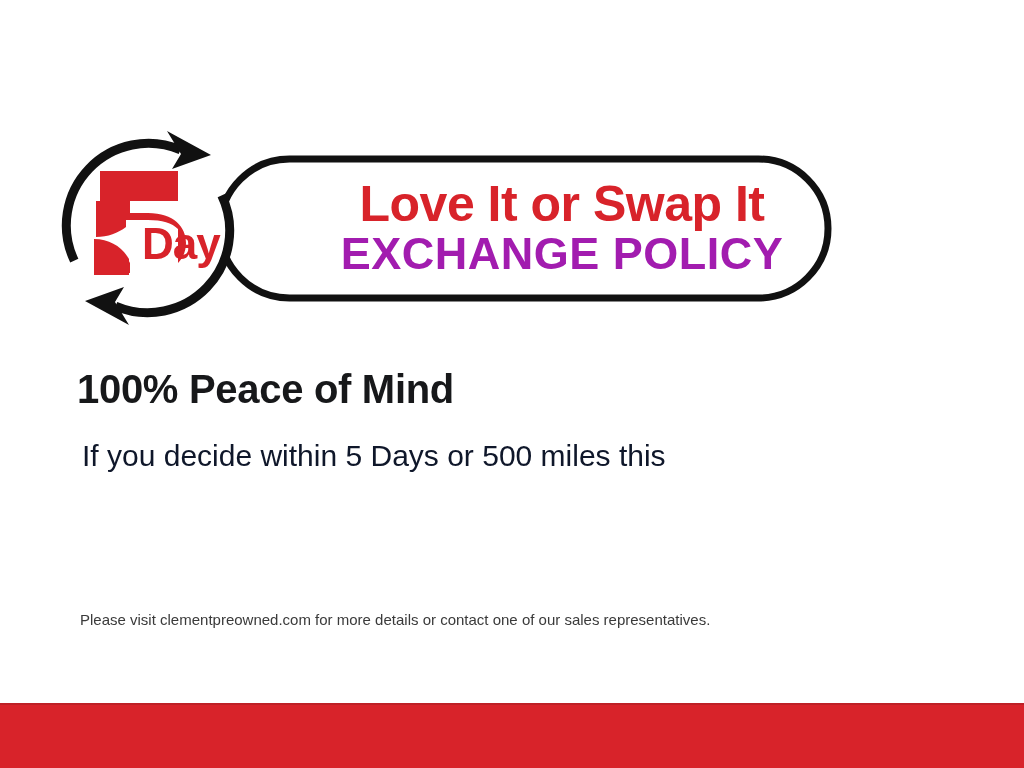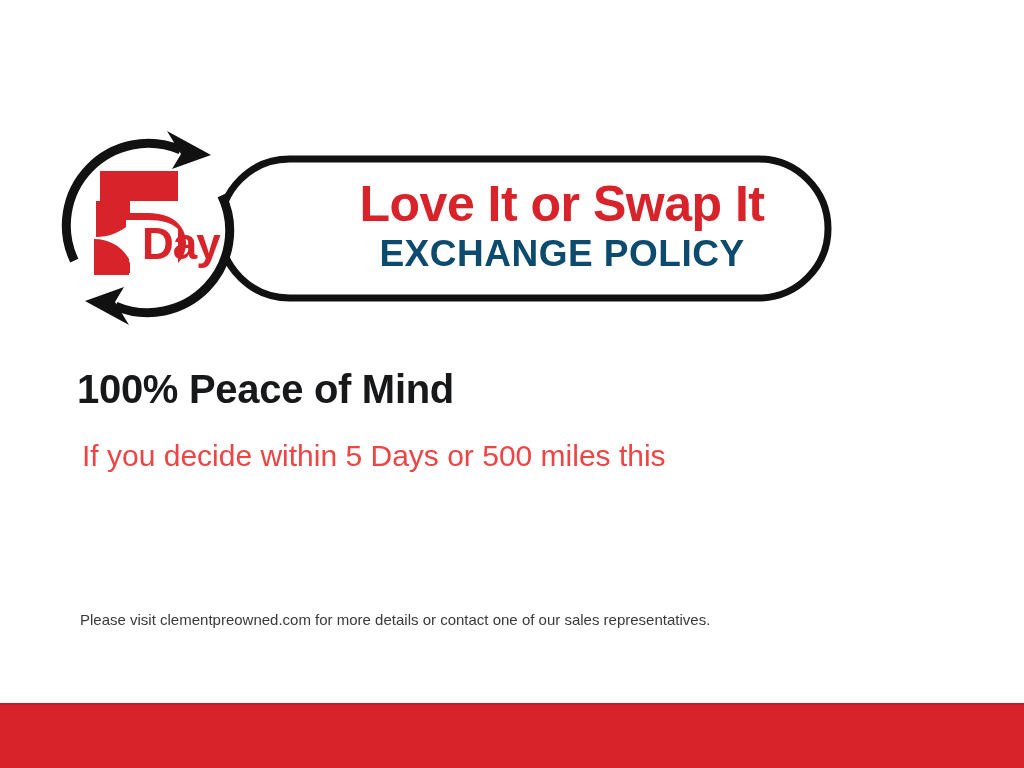--- a/index.html
+++ b/index.html
@@ -56,24 +56,24 @@
     font-weight: bold;
     font-size: 50px;
     line-height: 52px;
     letter-spacing: -0.5px;
     color: #D8232A;
     white-space: nowrap;
   }
   .badge-line2 {
     font-family: "Liberation Sans", sans-serif;
     font-weight: bold;
-    font-size: 37px;
+    font-size: 45px;
     line-height: 48px;
     letter-spacing: 0.5px;
-    color: #0c4a6e;
+    color: #a21caf;
     white-space: nowrap;
   }
 
   
   .daymark {
     position: absolute;
     left: 22px;
     top: 42px;
     width: 160px;
     height: 120px;
@@ -113,21 +113,21 @@
   }
   .bodycopy {
     position: absolute;
     left: 82px;
     top: 436px;
     width: 790px;
     font-family: "Liberation Sans", sans-serif;
     font-weight: normal;
     font-size: 30px;
     line-height: 39px;
-    color: #ef4444;
+    color: #0f172a;
   }
   .bodycopy .ln {
     display: block;
     white-space: nowrap;
   }
   .fineprint {
     position: absolute;
     left: 80px;
     top: 610px;
     font-family: Liberation Sans, sans-serif;

